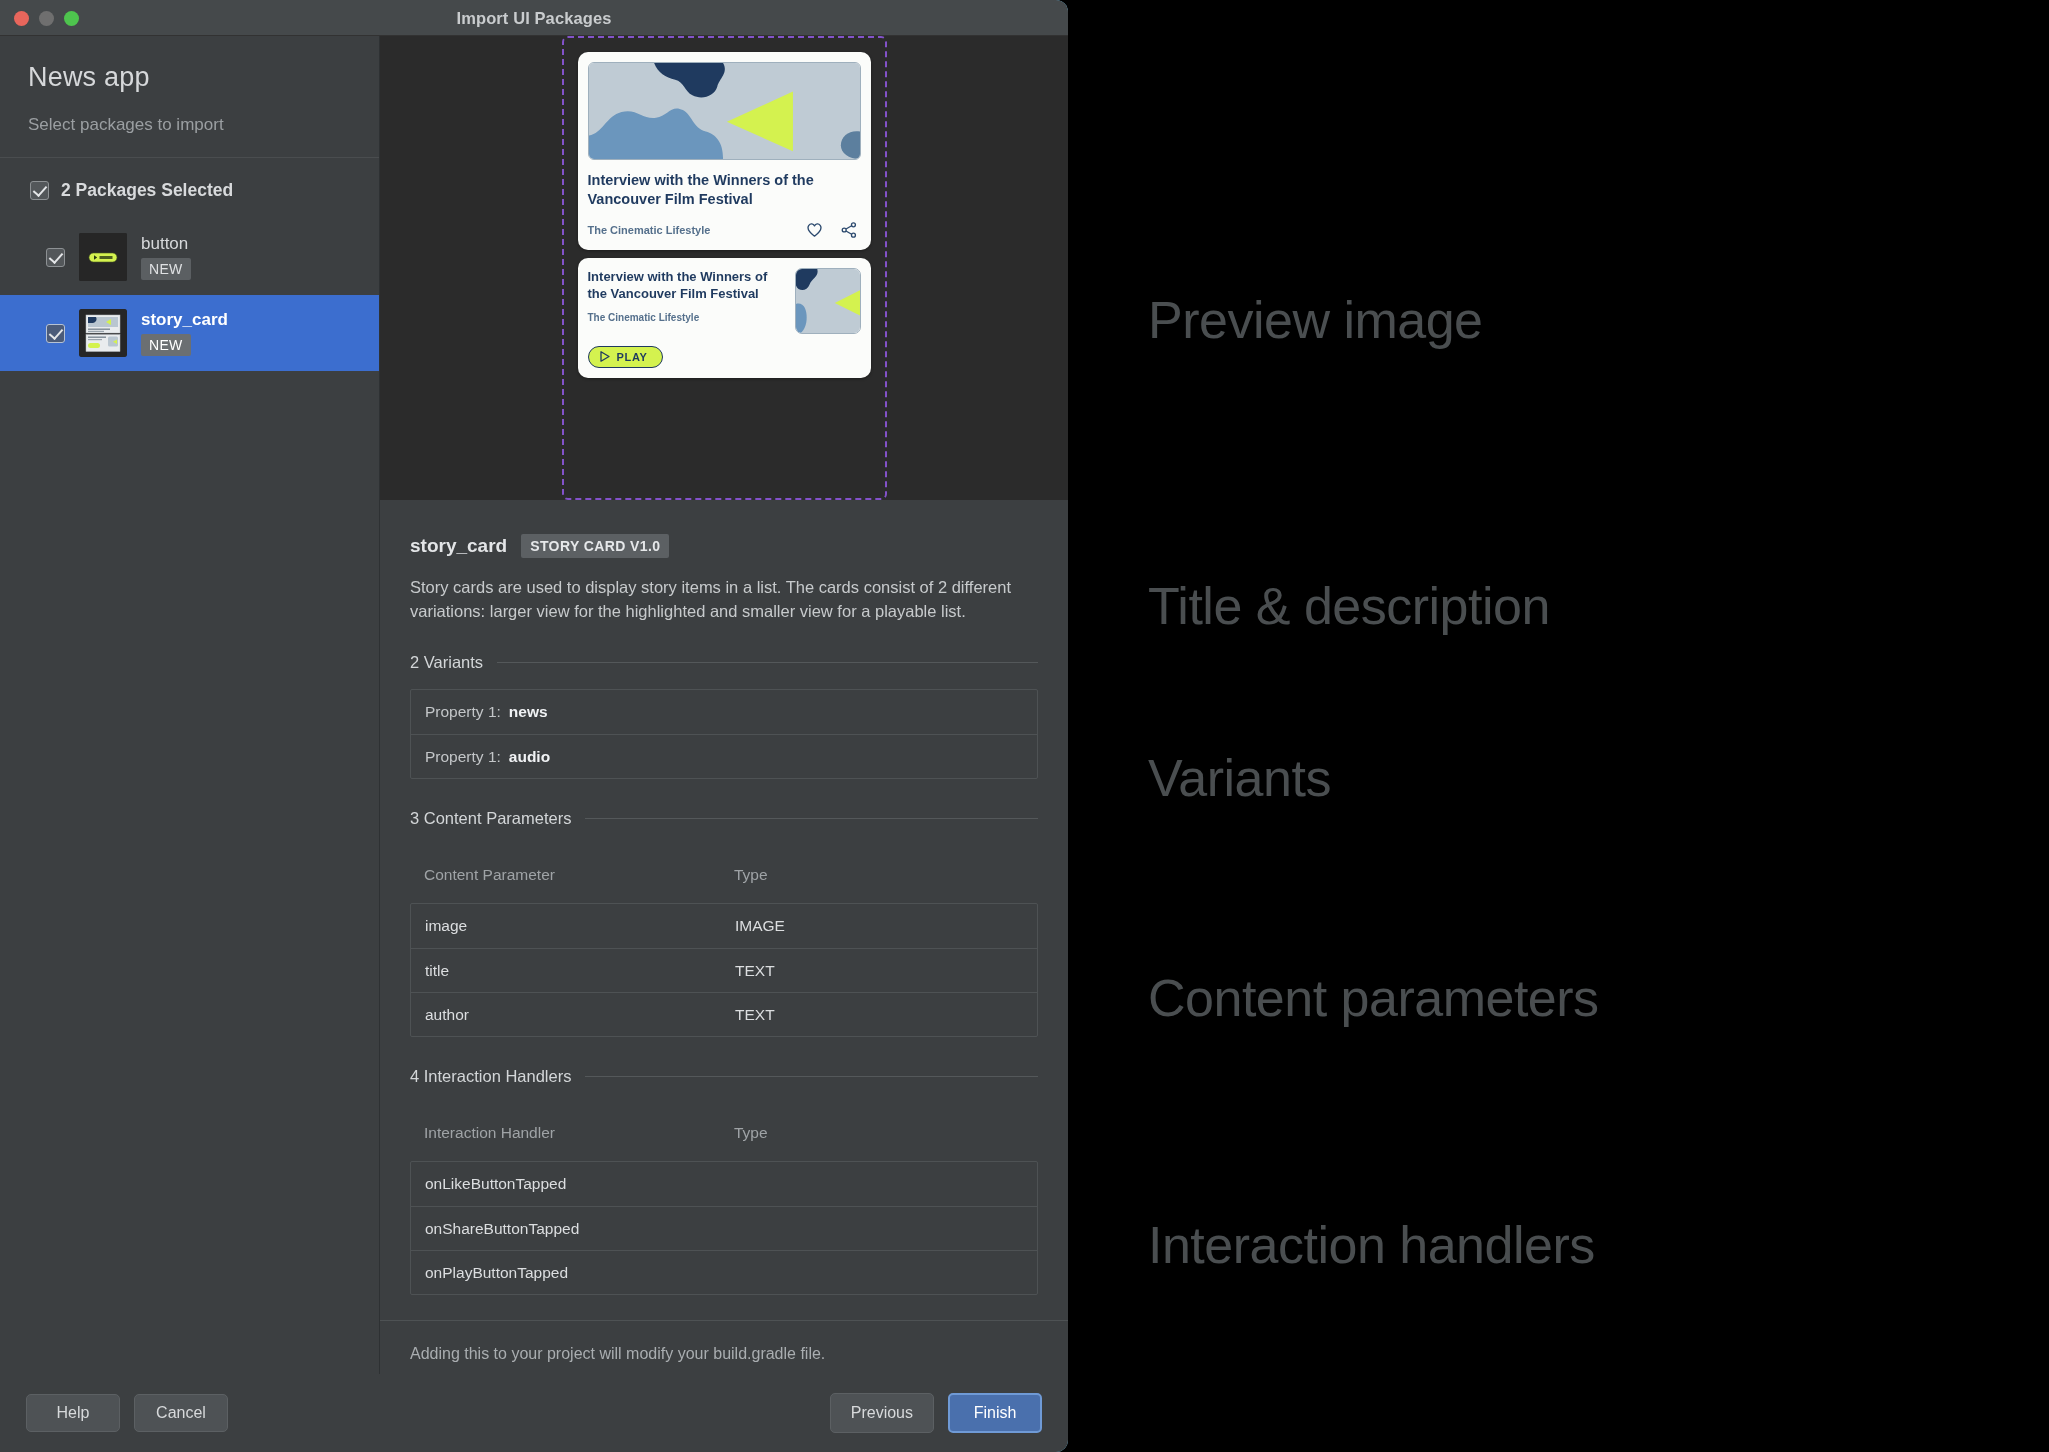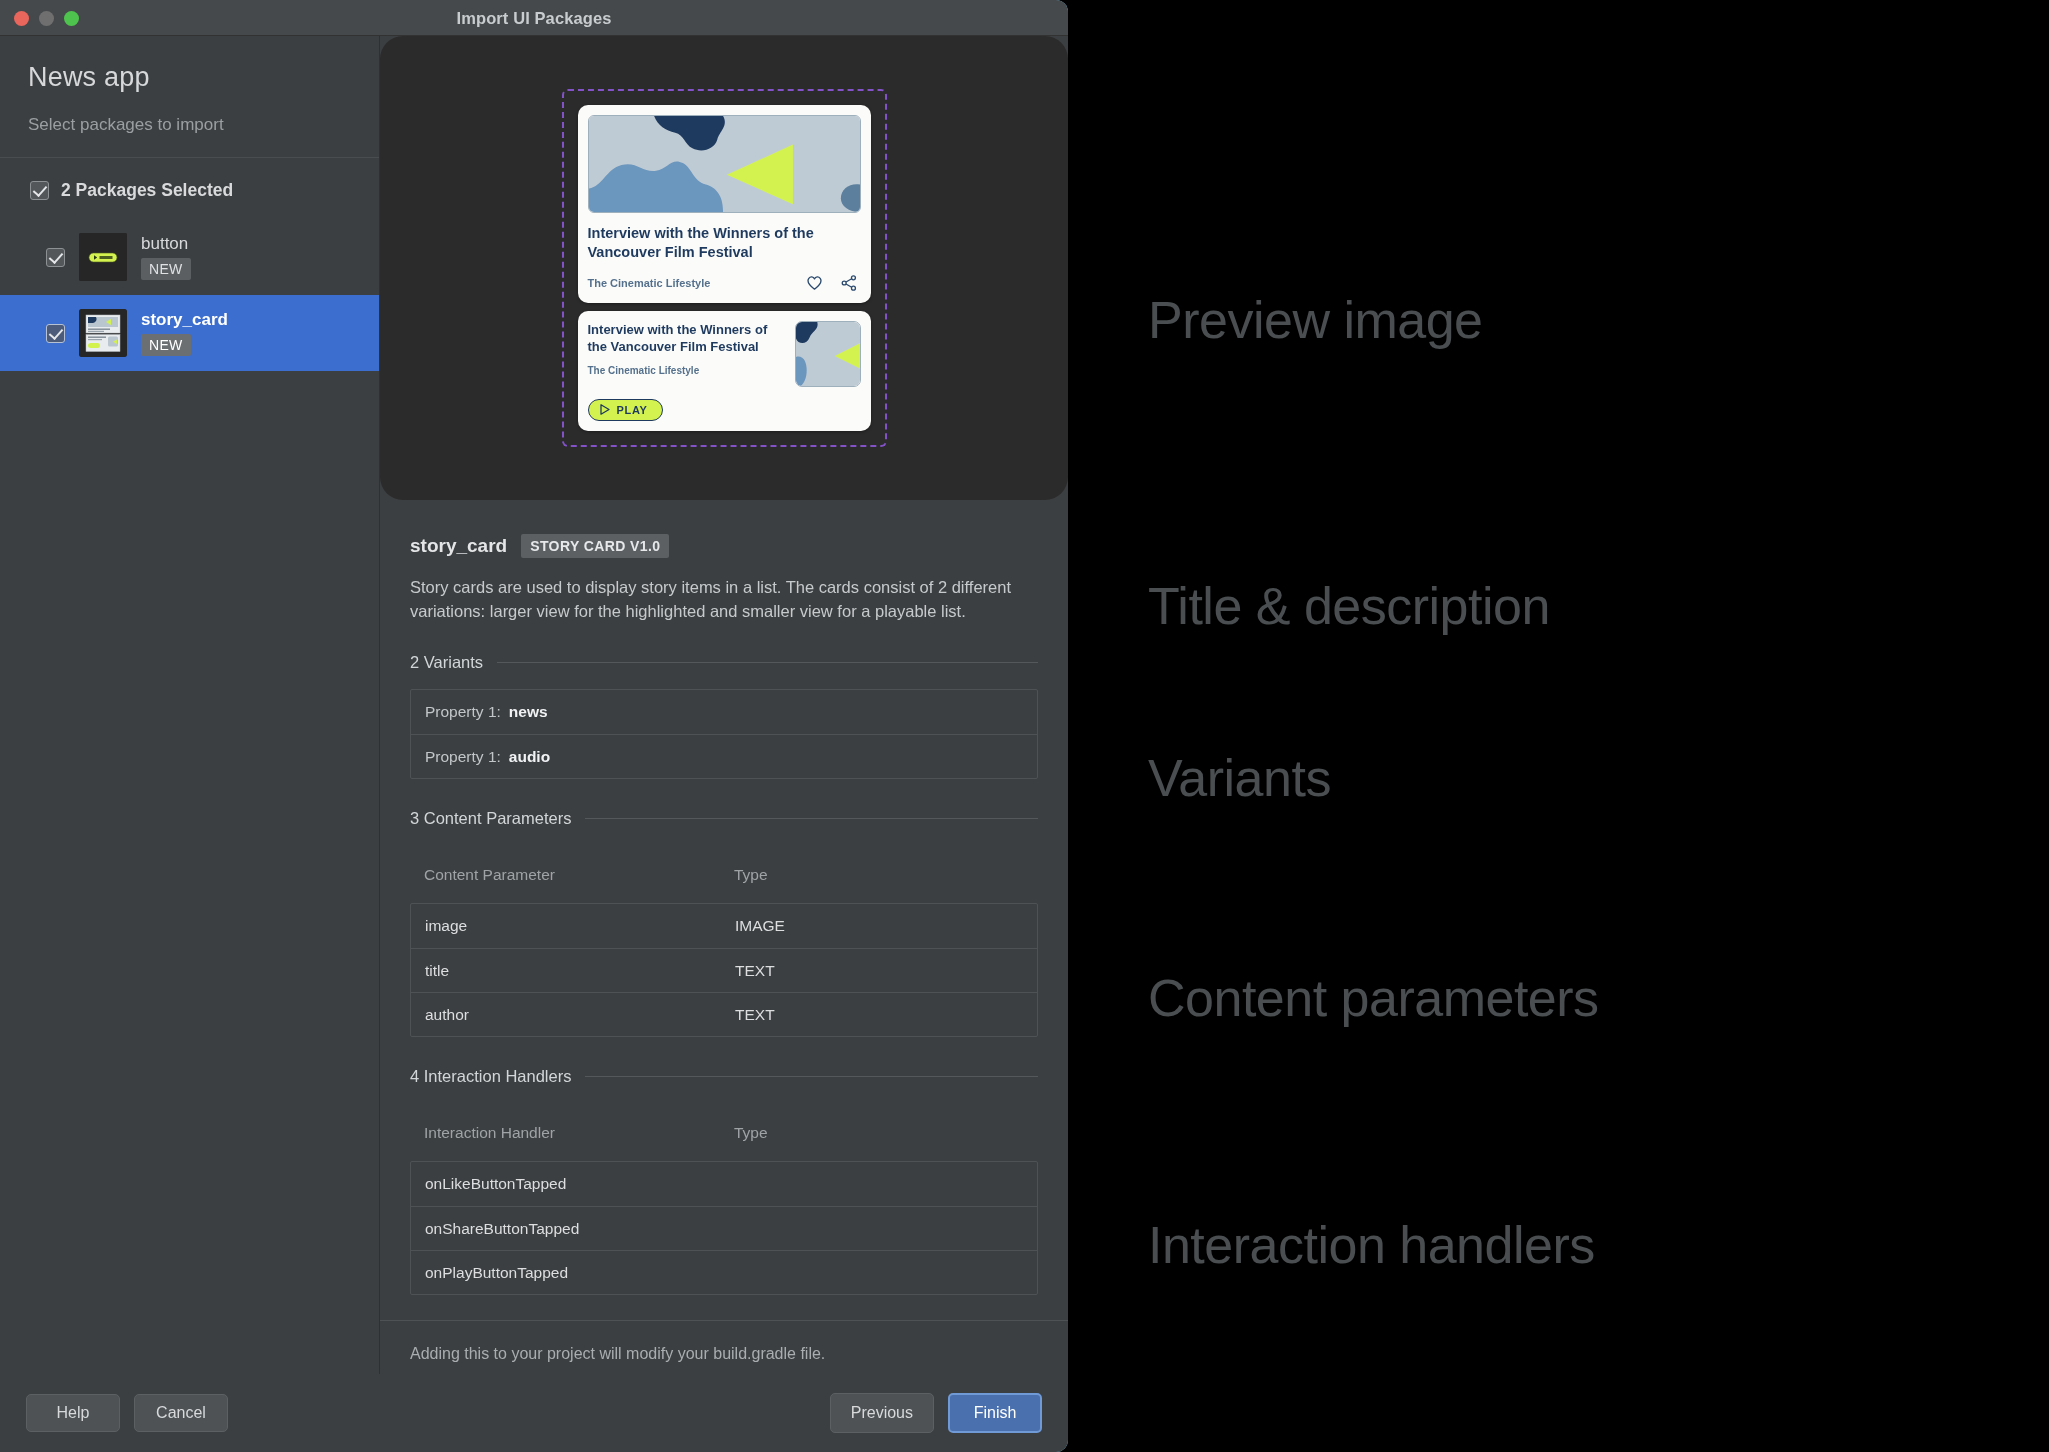--- a/index.html
+++ b/index.html
@@ -94,23 +94,22 @@
     letter-spacing: .3px;
   }
   .pkg-row.selected .badge-new { background: #6b6f72; color: #fff; }
 
   
   .main { flex: 1 1 auto; display: flex; flex-direction: column; min-width: 0; background:#3c3f41; }
 
   .preview {
     height: 464px; flex: 0 0 464px;
     background: #2b2b2b;
-    display: flex; align-items: center; justify-content: center;
+    display: flex; justify-content: center;
     position: relative;
-    border-radius: 23px;
   }
   .preview-sel {
     border: 2px dashed #8352c9;
     border-radius: 6px;
     padding: 14px;
     display: flex; flex-direction: column; gap: 8px;
     width: 325px;
   }
 
   .card {

